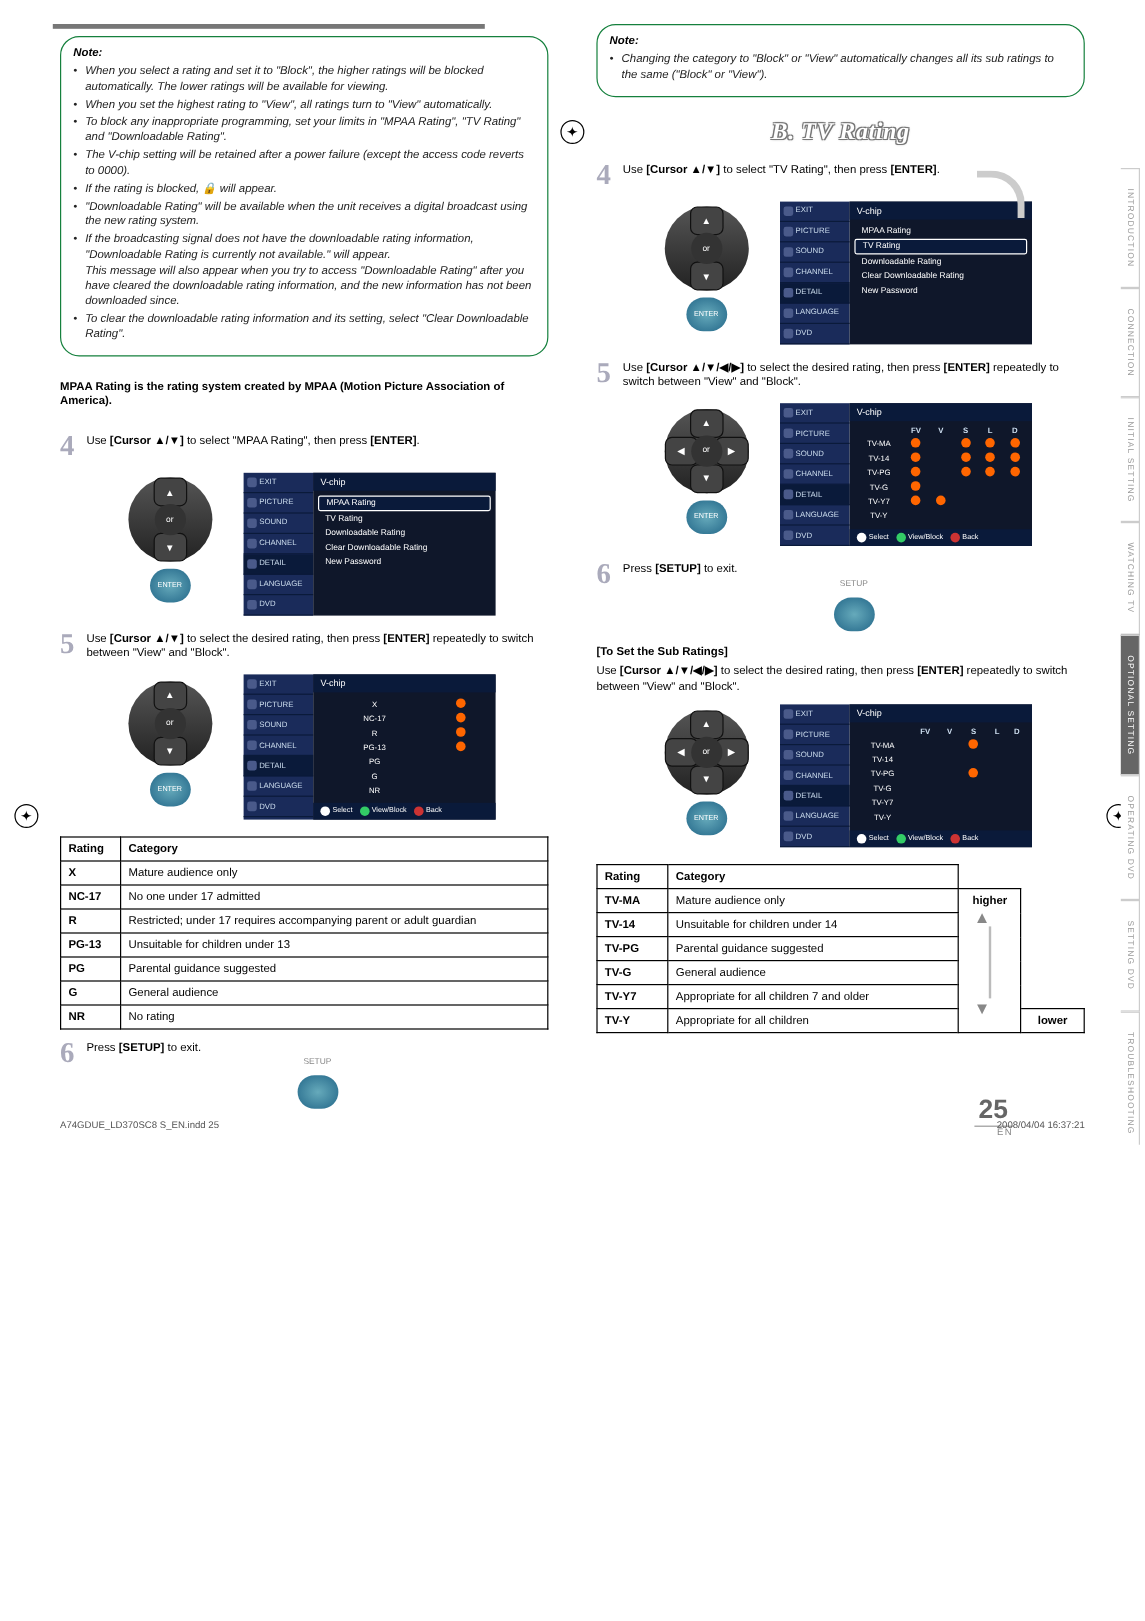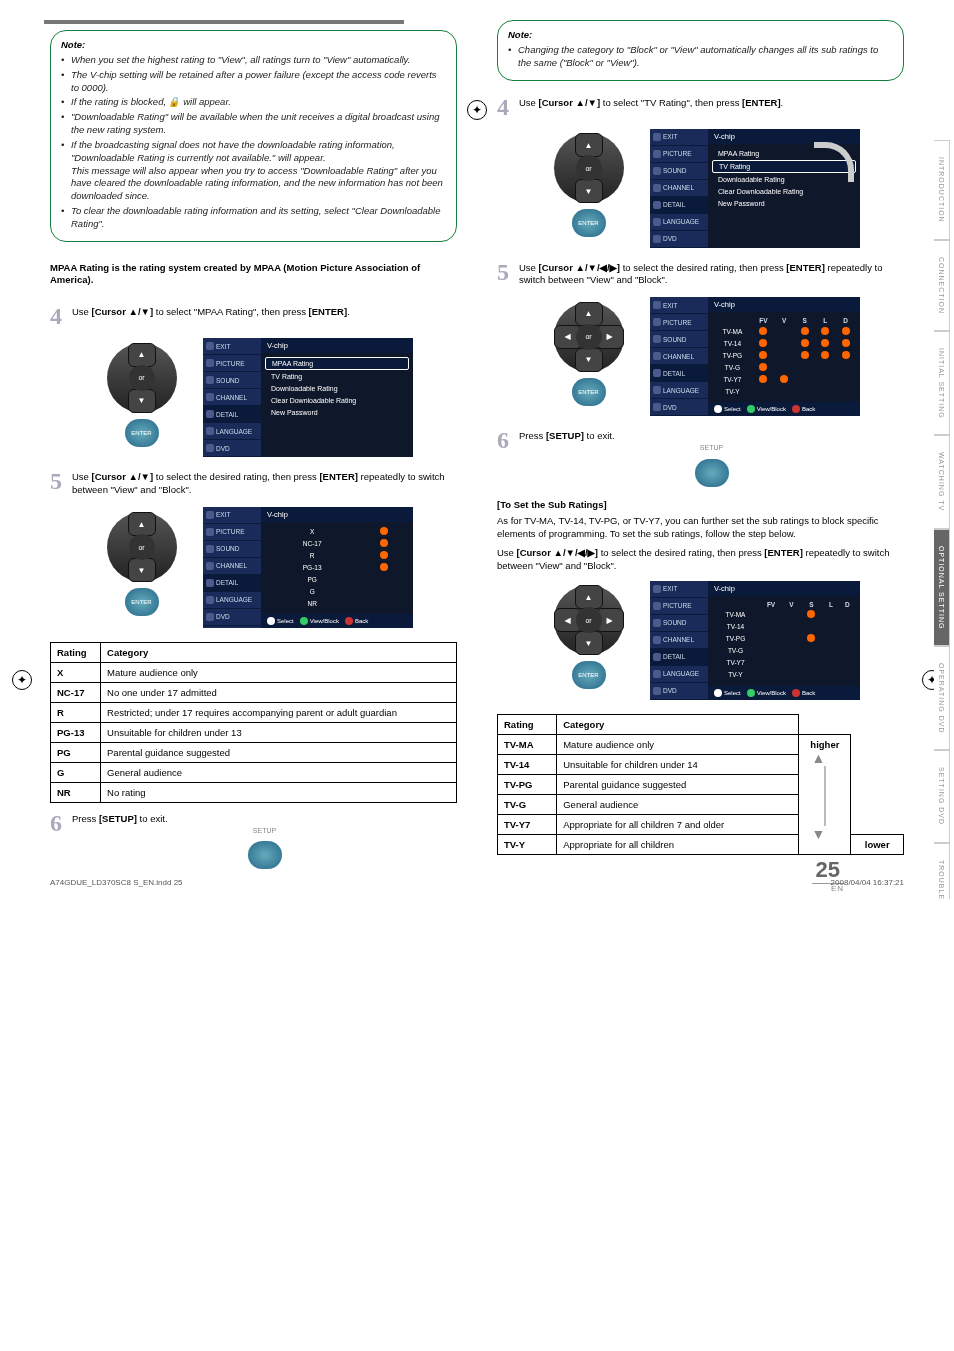--- a/index.html
+++ b/index.html
@@ -80,21 +80,23 @@
 <div class="corner-accent"></div>
 
 <div class="two-col">
 
   <div class="left-col">
     <div class="header-line"></div>
 
     <div class="note-box">
       <div class="note-title">Note:</div>
       <ul>
+        <li>When you select a rating and set it to "Block", the higher ratings will be blocked automatically. The lower ratings will be available for viewing.</li>
         <li>When you set the highest rating to "View", all ratings turn to "View" automatically.</li>
+        <li>To block any inappropriate programming, set your limits in "MPAA Rating", "TV Rating" and "Downloadable Rating".</li>
         <li>The V-chip setting will be retained after a power failure (except the access code reverts to 0000).</li>
         <li>If the rating is blocked, 🔒 will appear.</li>
         <li>"Downloadable Rating" will be available when the unit receives a digital broadcast using the new rating system.</li>
         <li style="white-space:pre-line">If the broadcasting signal does not have the downloadable rating information, "Downloadable Rating is currently not available." will appear.
 This message will also appear when you try to access "Downloadable Rating" after you have cleared the downloadable rating information, and the new information has not been downloaded since.</li>
         <li>To clear the downloadable rating information and its setting, select "Clear Downloadable Rating".</li>
       </ul>
     </div>
 
 
@@ -309,20 +311,23 @@
   </div>
 
   <div class="right-col">
     <div class="note-box">
       <div class="note-title">Note:</div>
       <ul>
         <li>Changing the category to "Block" or "View" automatically changes all its sub ratings to the same ("Block" or "View").</li>
       </ul>
     </div>
 
+    <div class="section-title">
+      <span>B. TV Rating</span>
+    </div>
 
     <div class="step-row">
       <div class="step-num">4</div>
       <div class="step-body">
         <span>Use </span><b>[Cursor ▲/▼]</b><span> to select "TV Rating", then press </span><b>[ENTER]</b><span>.</span>
       </div>
     </div>
 
     <div class="remote-osd-row">
       <div class="remote-pad">
@@ -511,21 +516,20 @@
     <div class="step-row">
       <div class="step-num">6</div>
       <div class="step-body">
         <span>Press </span><b>[SETUP]</b><span> to exit.</span>
         <div class="setup-label">SETUP</div>
         <div class="setup-btn"></div>
       </div>
     </div>
 
     <div class="sub-heading">[To Set the Sub Ratings]</div>
-    <div class="body-text">As for TV-MA, TV-14, TV-PG, or TV-Y7, you can further set the sub ratings to block specific elements of programming. To set the sub ratings, follow the step below.</div>
     <div class="body-text">
       <span>Use </span><b>[Cursor ▲/▼/◀/▶]</b><span> to select the desired rating, then press </span><b>[ENTER]</b><span> repeatedly to switch between "View" and "Block".</span>
     </div>
 
     <div class="remote-osd-row">
       <div class="remote-pad">
         <div class="dpad">
           <div class="dpad-btn dpad-u">▲</div>
           <div class="dpad-btn dpad-d">▼</div>
           <div class="dpad-btn dpad-l">◀</div>

